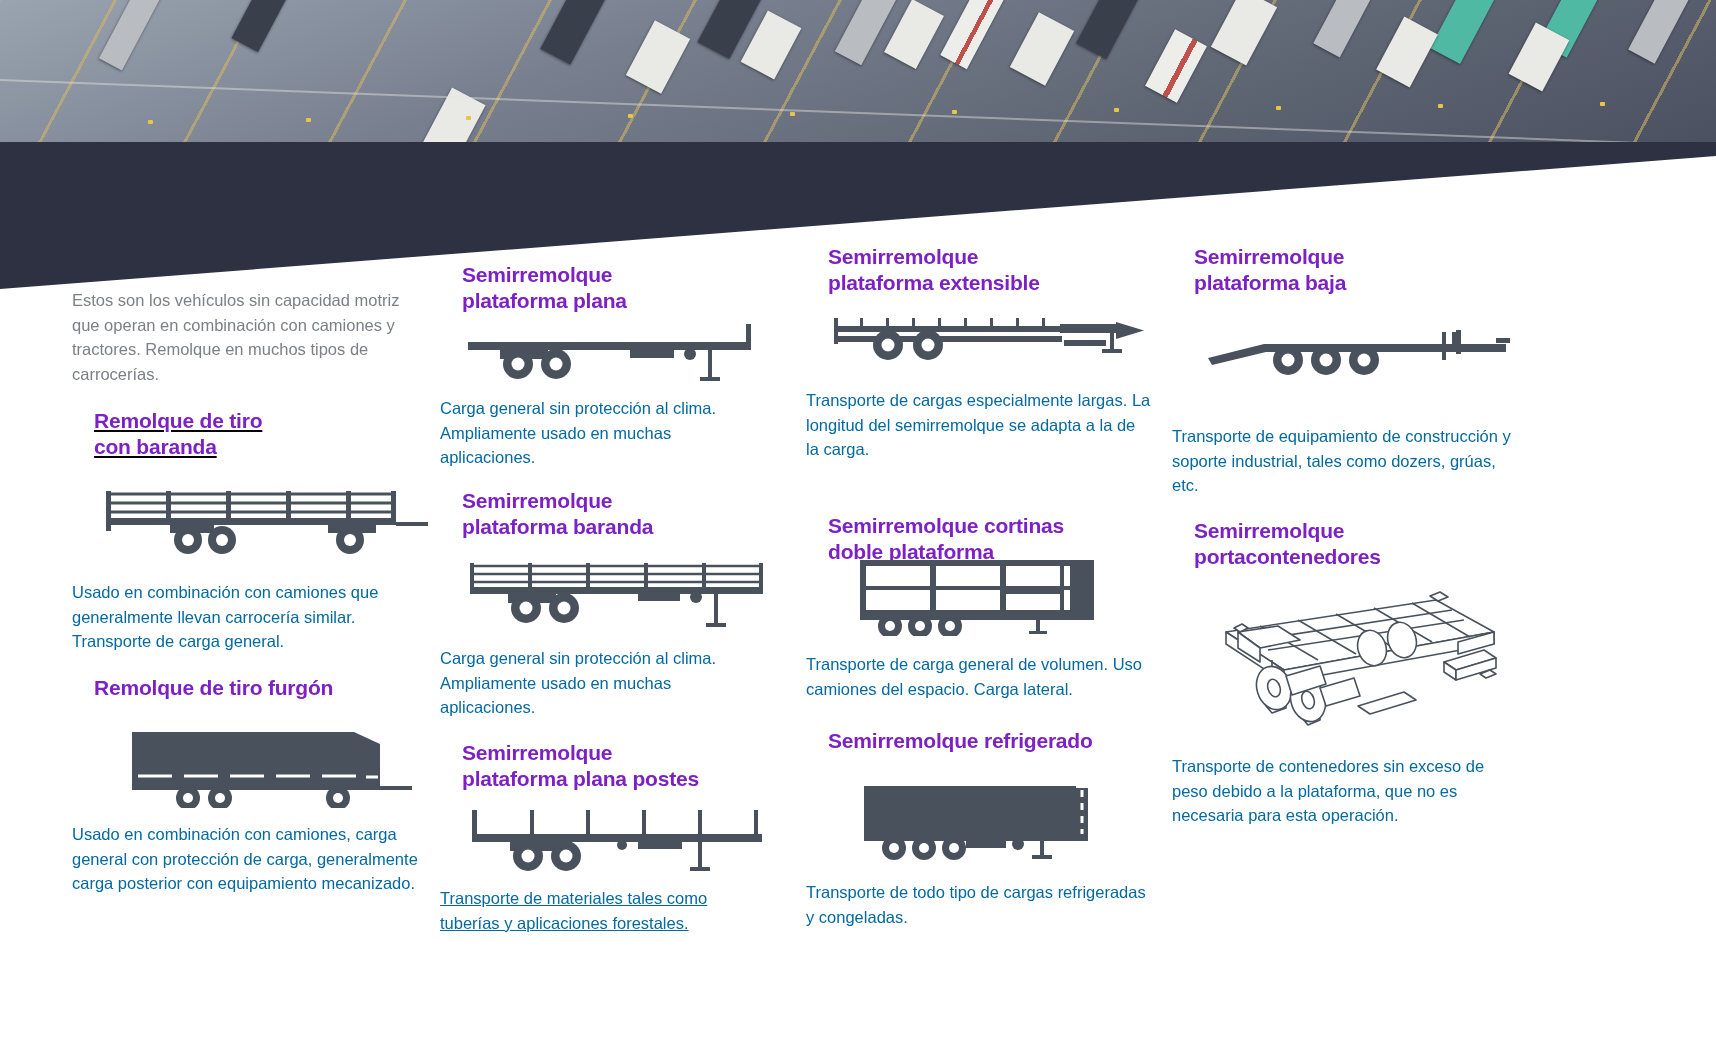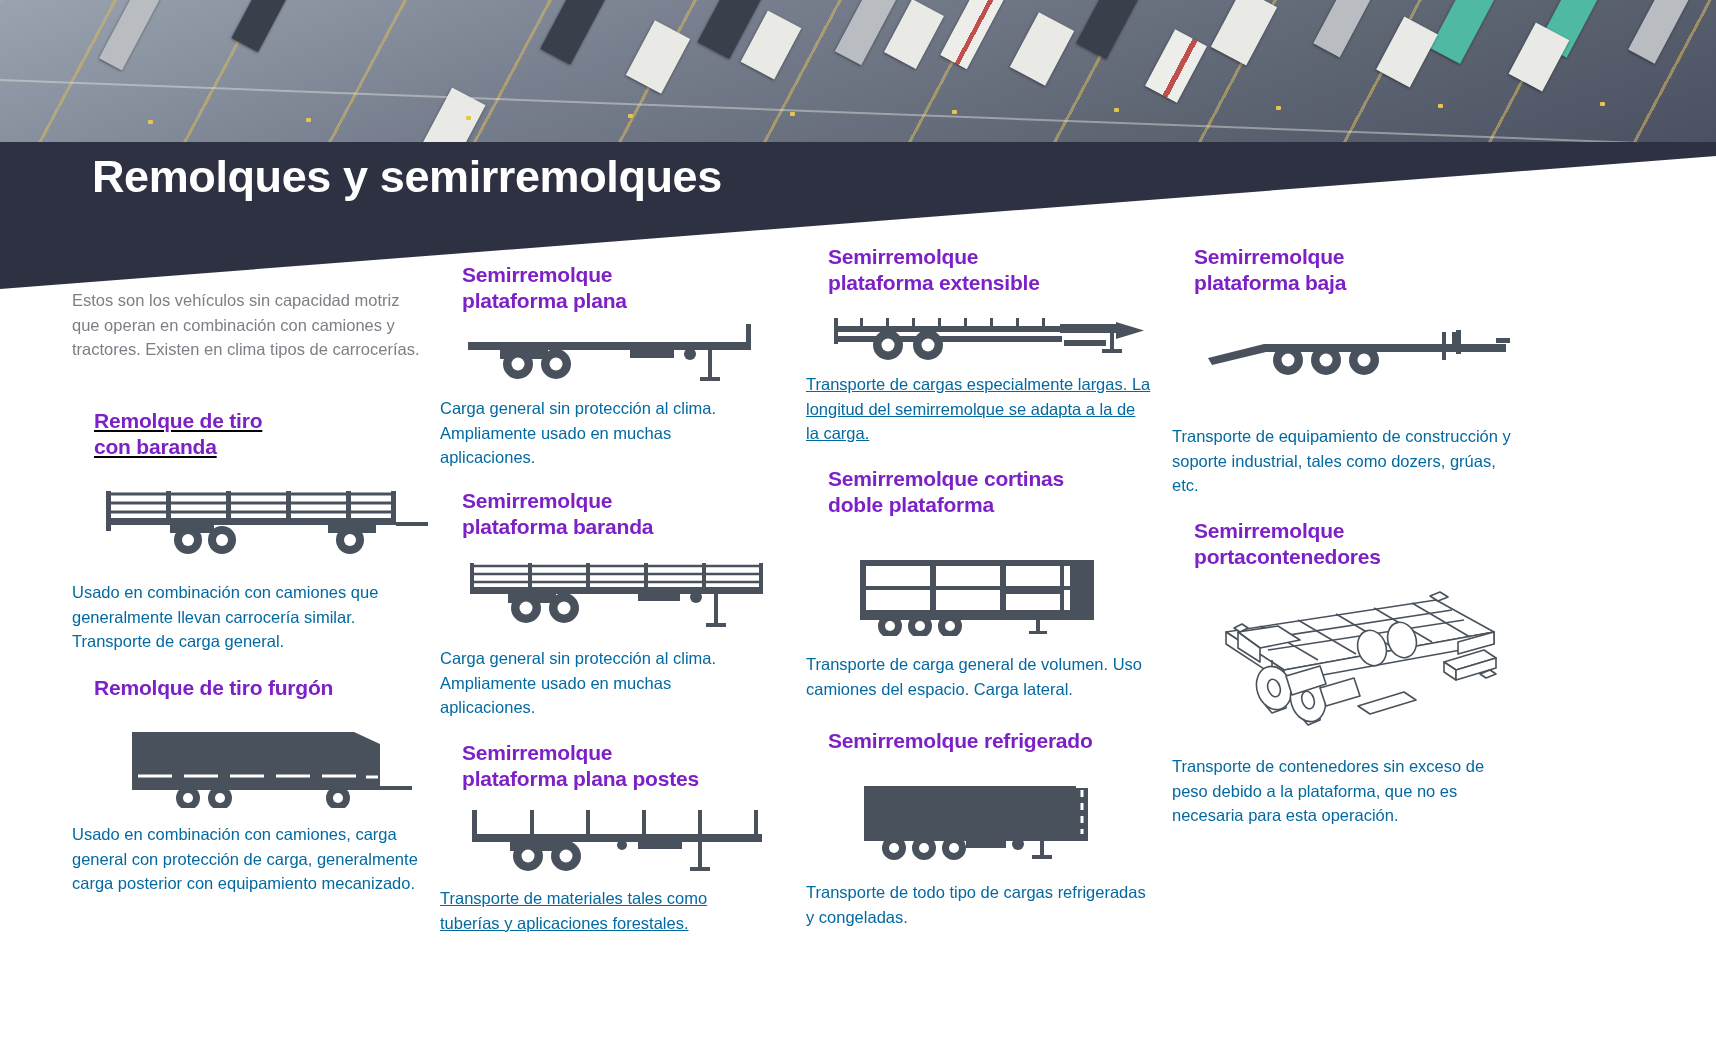--- a/index.html
+++ b/index.html
@@ -97,26 +97,25 @@
     <div class="dot" style="left:628px;top:114px;"></div>
     <div class="dot" style="left:790px;top:112px;"></div>
     <div class="dot" style="left:952px;top:110px;"></div>
     <div class="dot" style="left:1114px;top:108px;"></div>
     <div class="dot" style="left:1276px;top:106px;"></div>
     <div class="dot" style="left:1438px;top:104px;"></div>
     <div class="dot" style="left:1600px;top:102px;"></div>
   </div>
 
   <div id="band"></div>
-  <div id="title">Remolques y semirremolques</div>
 </div>
 
 <div class="col" id="col1">
 
-  <div class="intro" style="top:288px;width:352px;">Estos son los vehículos sin capacidad motriz que operan en combinación con camiones y tractores. Existen en clima tipos de carrocerías.</div>
+  <div class="intro" style="top:288px;width:352px;">Estos son los vehículos sin capacidad motriz que operan en combinación con camiones y tractores. Remolque en muchos tipos de carrocerías.</div>
 
   <div class="head" style="top:408px;height:54px;text-decoration:underline;">
     <div class="bar"></div>
     <div class="htxt">Remolque de tiro
 con baranda</div>
   </div>
 
   <div class="fig" style="left:28px;top:488px;">
     <svg width="330" height="70" viewBox="0 0 330 70" fill="none">
       <g stroke="#49525c" stroke-width="3">
@@ -326,23 +325,23 @@
         <circle cx="64" cy="33" r="15"></circle>
           <circle cx="104" cy="33" r="15"></circle>
       </g>
       <g fill="#ffffff">
         <circle cx="64" cy="33" r="6.5"></circle>
           <circle cx="104" cy="33" r="6.5"></circle>
       </g>
     </svg>
   </div>
 
-  <div class="desc" style="top:372px;width:346px;text-decoration:underline;">Transporte de cargas especialmente largas. La longitud del semirremolque se adapta a la de la carga.</div>
-
-  <div class="head" style="top:466px;height:54px;">
+  <div class="desc" style="top:388px;width:346px;">Transporte de cargas especialmente largas. La longitud del semirremolque se adapta a la de la carga.</div>
+
+  <div class="head" style="top:513px;height:54px;">
     <div class="bar"></div>
     <div class="htxt">Semirremolque cortinas
 doble plataforma</div>
   </div>
 
   <div class="fig" style="left:48px;top:556px;">
     <svg width="250" height="80" viewBox="0 0 250 80" fill="none">
       <rect x="6" y="4" width="234" height="56" fill="#49525c"></rect>
       <g fill="#ffffff">
         <rect x="12" y="10" width="64" height="20"></rect>

